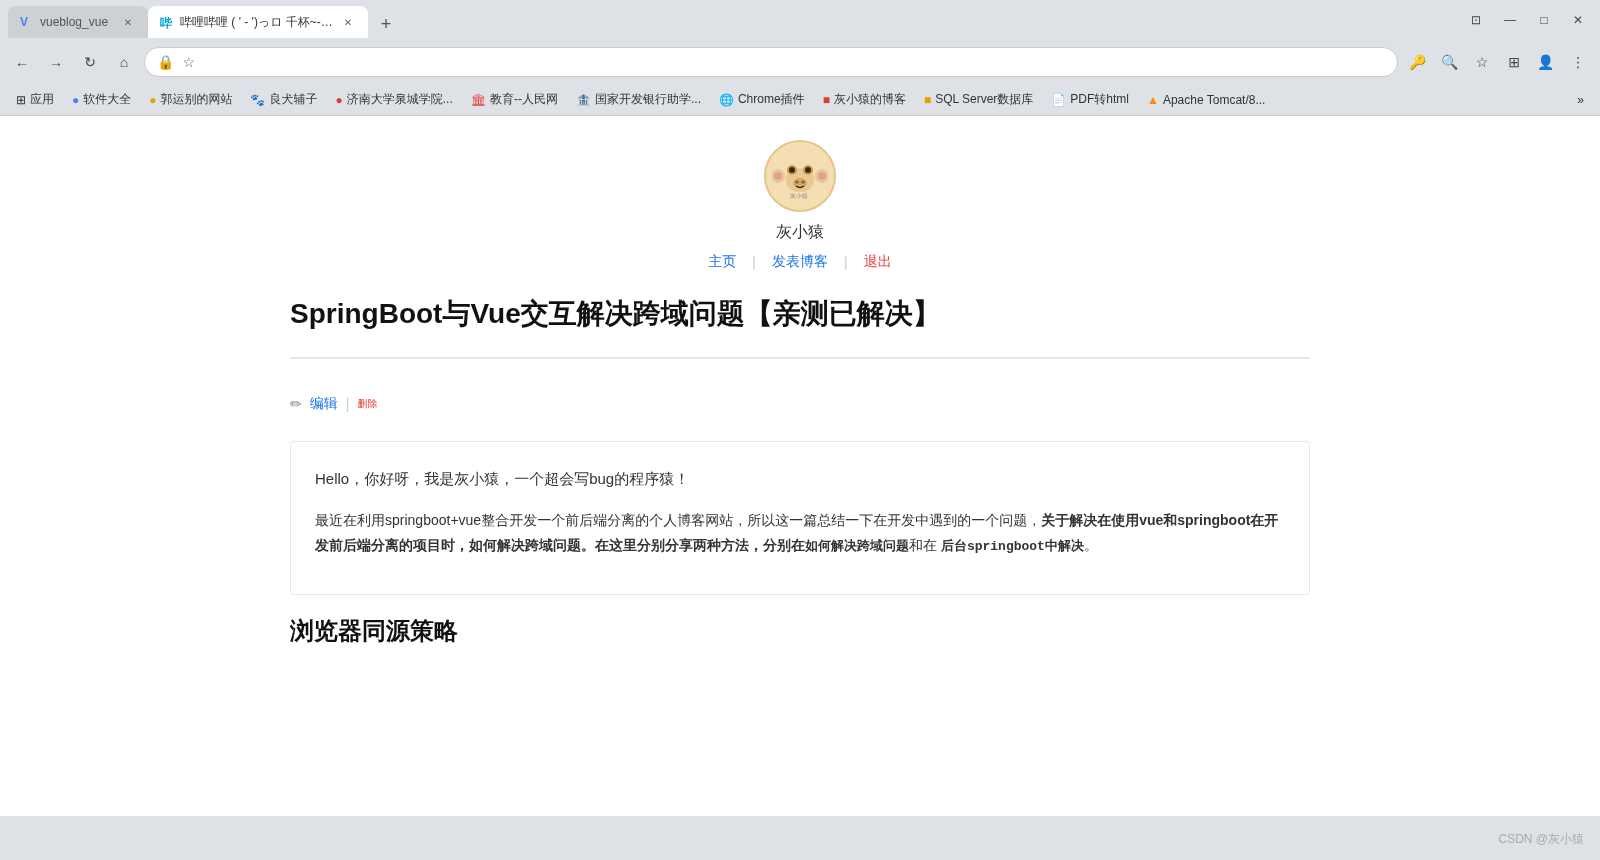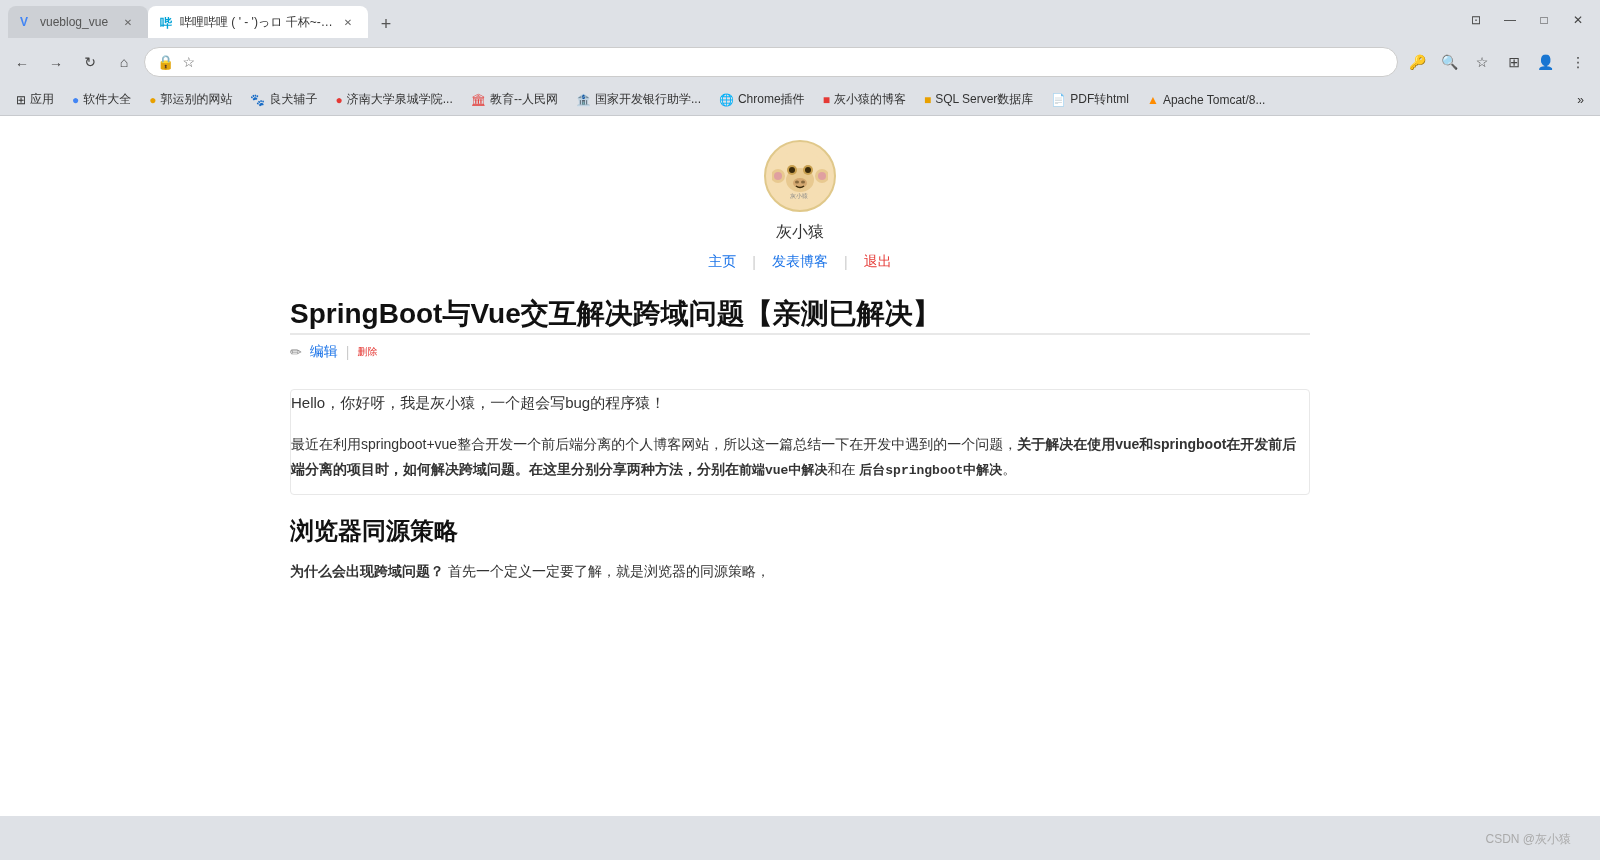--- a/index.html
+++ b/index.html
@@ -241,23 +241,23 @@
     
     .blog-container {
       max-width: 1100px;
       margin: 0 auto;
       padding: 0 40px;
     }
     .blog-title {
       font-size: 28px;
       font-weight: bold;
       color: #111;
-      margin-bottom: 0;
+      margin-bottom: 28px;
       border-bottom: 2px solid #e8e8e8;
-      padding-bottom: 0;
+      padding-bottom: 24px;
     }
     .blog-actions {
       display: flex;
       align-items: center;
       gap: 8px;
       margin-bottom: 20px;
       padding: 8px 0;
     }
     .edit-icon { color: #888; font-size: 14px; }
     .action-link-edit {
@@ -270,20 +270,21 @@
       color: #e53935;
       font-size: 10px;
       cursor: pointer;
       text-decoration: none;
     }
     .action-divider { color: #ccc; font-size: 14px; }
 
     .blog-body {
       border: 1px solid #e8e8e8;
       border-radius: 4px;
+      padding: 24px;
       margin-bottom: 16px;
     }
     .blog-intro {
       color: #333;
       font-size: 15px;
       margin-bottom: 16px;
       line-height: 1.7;
     }
     .blog-paragraph {
       color: #333;
@@ -311,21 +312,21 @@
       line-height: 1.8;
     }
     .section-paragraph .bold {
       font-weight: bold;
     }
 
     
     .page-watermark {
       position: fixed;
       bottom: 12px;
-      right: 29px;
+      right: 16px;
       font-size: 12px;
       color: #aaa;
     }
   </style>
 </head>
 <body>
 
 <div class="browser-frame">
 
   <div class="title-bar">
@@ -472,28 +473,24 @@
         <span class="edit-icon">✏</span>
         <a class="action-link-edit">编辑</a>
         <span class="action-divider"> | </span>
         <a class="action-link-delete">删除</a>
       </div>
 
       <div class="blog-body">
         <p class="blog-intro">Hello，你好呀，我是灰小猿，一个超会写bug的程序猿！</p>
 
         <p class="blog-paragraph">
-          <span>最近在利用springboot+vue整合开发一个前后端分离的个人博客网站，所以这一篇总结一下在开发中遇到的一个问题，</span><span class="bold">关于解决在使用vue和springboot在开发前后端分离的项目时，如何解决跨域问题。在这里分别分享两种方法，分别在</span><span class="code-inline">前端vue中解决</span><span>和在</span> <span class="code-inline">后台springboot中解决</span><span>。</span>
+          <span>最近在利用springboot+vue整合开发一个前后端分离的个人博客网站，所以这一篇总结一下在开发中遇到的一个问题，</span><span class="bold">关于解决在使用vue和springboot在开发前后端分离的项目时，如何解决跨域问题。在这里分别分享两种方法，分别在</span><span class="code-inline">如何解决跨域问题</span><span>和在</span> <span class="code-inline">后台springboot中解决</span><span>。</span>
         </p>
       </div>
 
       <div class="section-title">浏览器同源策略</div>
 
-      <p class="section-paragraph">
-        <span class="bold">为什么会出现跨域问题？</span>
-        <span>首先一个定义一定要了解，就是浏览器的同源策略，</span>
-      </p>
     </div>
 
     <div class="page-watermark">CSDN @灰小猿</div>
   </div>
 
 </div>
 
 </body></html>

